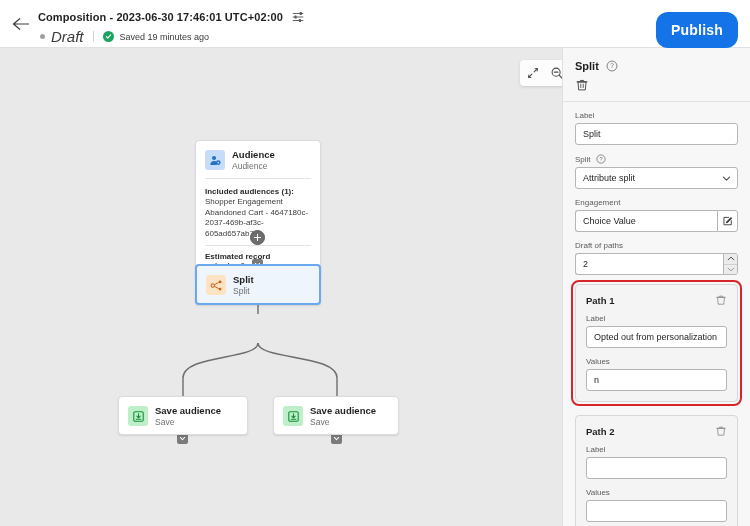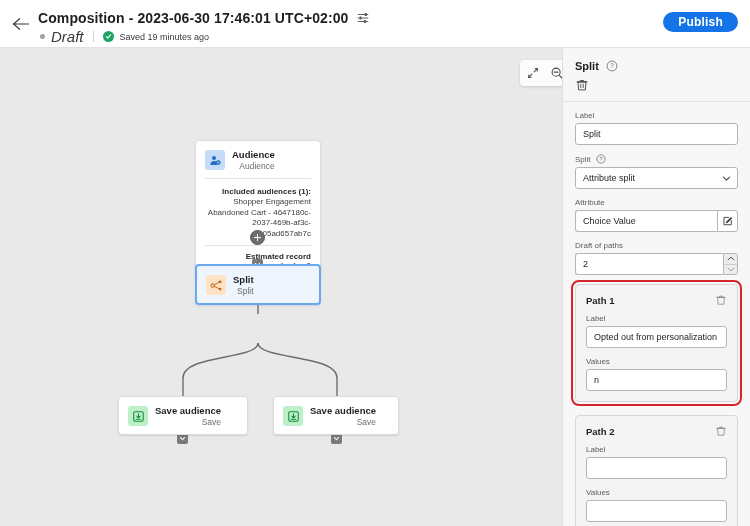--- a/index.html
+++ b/index.html
@@ -24,21 +24,21 @@
     position: absolute; left: 10px; top: 13px;
     width: 22px; height: 22px;
     display: flex; align-items: center; justify-content: center;
     cursor: pointer;
   }
   .title-row {
     position: absolute; left: 38px; top: 10px;
     display: flex; align-items: center; gap: 8px;
   }
   .comp-title {
-    font-size: 14px; font-weight: bold; color: #1f1f1f;
+    font-size: 11px; font-weight: bold; color: #1f1f1f;
     letter-spacing: 0.1px; white-space: nowrap;
   }
   .sliders-icon { width: 14px; height: 14px; cursor: pointer; display:block; }
   .status-row {
     position: absolute; left: 40px; top: 28px;
     display: flex; align-items: center; gap: 6px;
     font-size: 9px; color: #4a4a4a;
   }
   .dot-draft {
     width: 5px; height: 5px; border-radius: 50%;
@@ -50,35 +50,34 @@
   .check-badge {
     width: 11px; height: 11px; border-radius: 50%;
     background: #1da462; display:flex; align-items:center; justify-content:center;
   }
   .help-icon-top {
     position: absolute; right: 72px; top: 17px;
     width: 13px; height: 13px; cursor: pointer;
   }
   .publish-btn {
     position: absolute; right: 12px; top: 12px;
-    height: 20px; padding: 0 15px;
+    height: 36px; padding: 0 15px;
     background: #1473e6; color: #fff;
     border: none; border-radius: 12px;
-    font-size: 12px; font-weight: bold;
+    font-size: 14px; font-weight: bold;
     font-family: "Liberation Sans", sans-serif;
     cursor: pointer; letter-spacing: .2px; text-align: center;
   }
 
   
   .canvas {
     position: absolute; left: 0; top: 48px;
     width: 630px; height: 478px;
     background: #e9e9e9;
     overflow: hidden;
-    text-align: right;
   }
   .canvas-toolbar {
     position: absolute; right: 12px; top: 12px;
     height: 26px; padding: 0 6px;
     background: #fcfcfc; border-radius: 4px;
     display: flex; align-items: center; gap: 10px;
     box-shadow: 0 1px 3px rgba(0,0,0,.14);
   }
   .tb-icon { width: 14px; height: 14px; cursor: pointer; display:block; }
 
@@ -400,21 +399,21 @@
         </div>
         <div class="select-wrap">
           <input class="fctl" type="text" readonly="" value="Attribute split" style="">
           <svg class="chev" width="9" height="9" viewBox="0 0 10 10">
             <path d="M1.6 3.4 L5 6.8 L8.4 3.4" fill="none" stroke="#4a4a4a" stroke-width="1.2" stroke-linecap="round" stroke-linejoin="round"></path>
           </svg>
         </div>
       </div>
 
       <div class="field">
-        <div class="flabel">Attribute</div>
+        <div class="flabel">Engagement</div>
         <div class="attr-wrap">
           <input class="fctl" type="text" value="Choice Value" style="">
           <div class="attr-edit">
             <svg width="12" height="12" viewBox="0 0 16 16">
               <path d="M2.6 3.2 H9.4 M2.6 3.2 V13 H12.4 V7" fill="none" stroke="#3a3a3a" stroke-width="1.2" stroke-linejoin="round"></path>
               <path d="M7.4 10.6 L13.6 4.4 L11.9 2.7 L5.7 8.9 L5.2 11.1 Z" fill="#3a3a3a"></path>
             </svg>
           </div>
         </div>
       </div>

